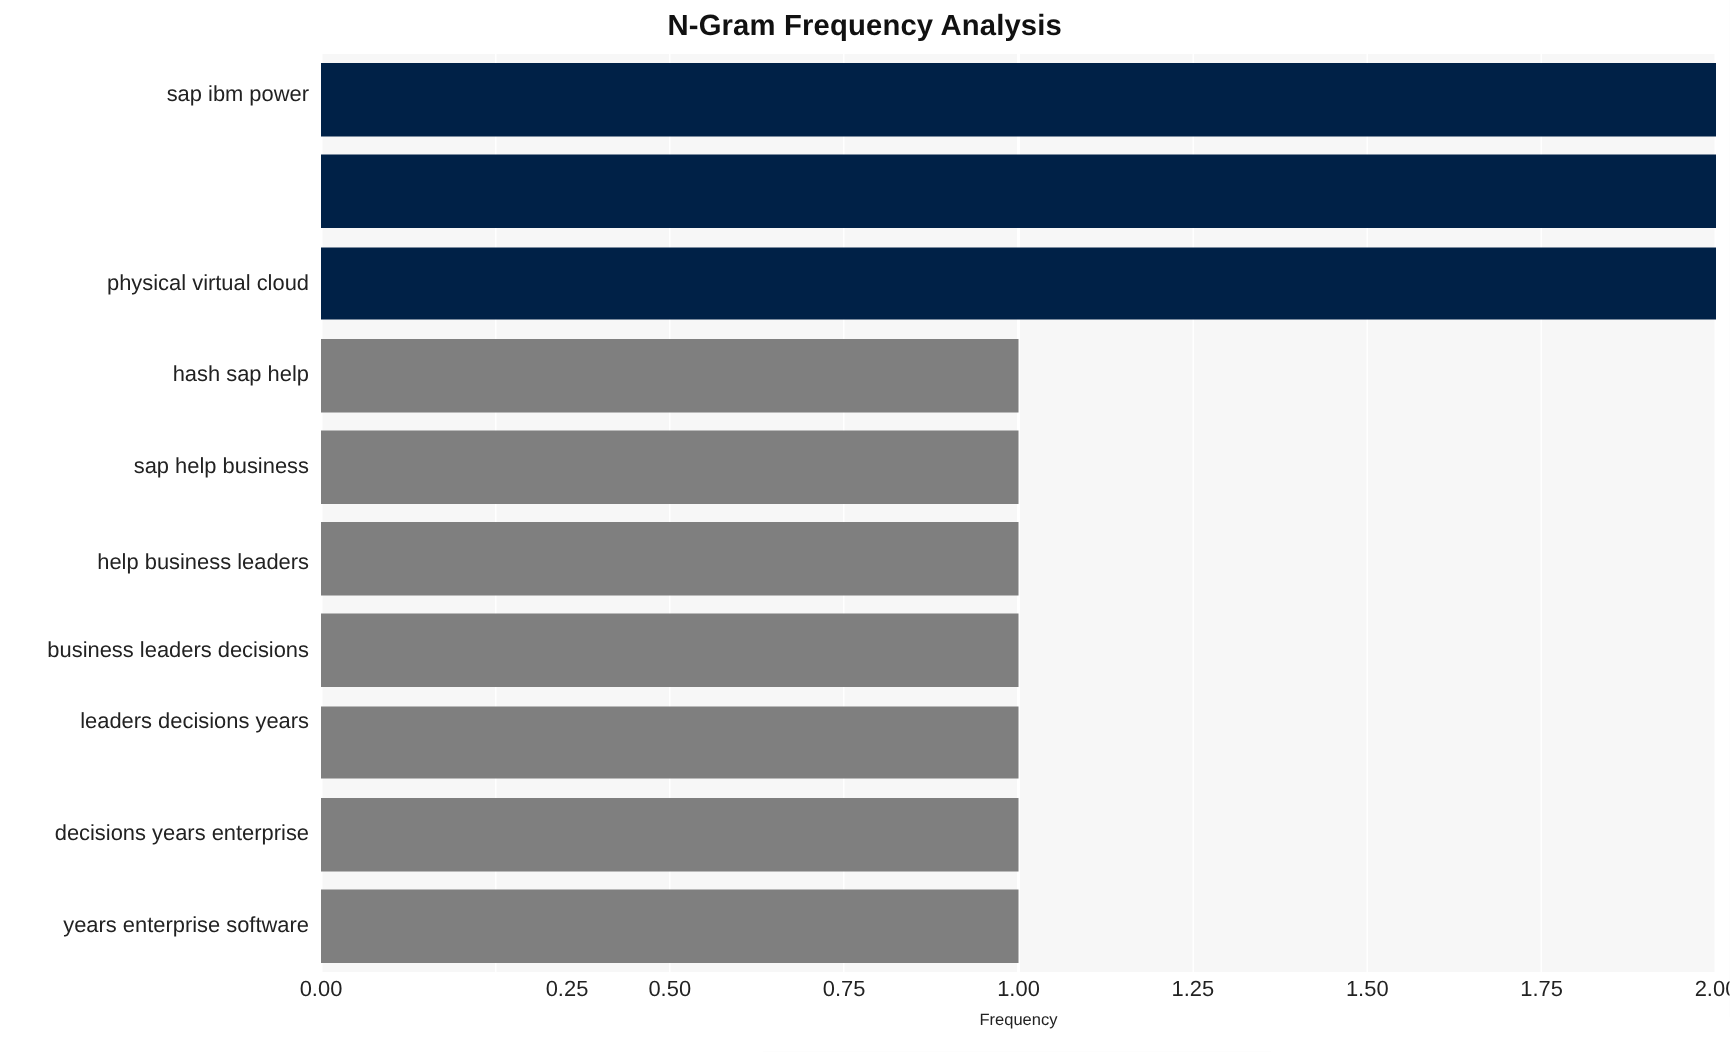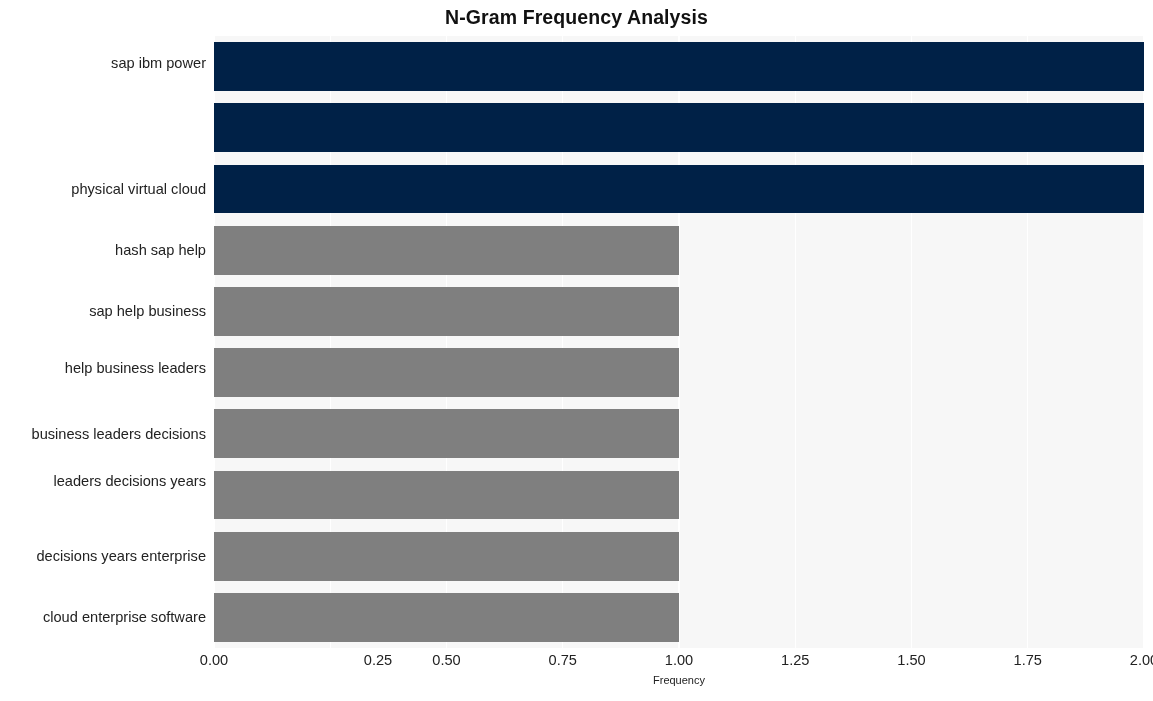--- a/index.html
+++ b/index.html
@@ -170,25 +170,25 @@
           <div class="bar" title="years enterprise software: 1" style="width: 465px; background: rgb(127, 127, 127);"></div>
         </div>
       </div>
   </div>
 
   <div id="y-tick-labels">
       <div class="y-tick-label" style="top: 27px;">sap ibm power</div>
       <div class="y-tick-label" style="top: 153px;">physical virtual cloud</div>
       <div class="y-tick-label" style="top: 214.2px;">hash sap help</div>
       <div class="y-tick-label" style="top: 275.4px;">sap help business</div>
-      <div class="y-tick-label" style="top: 332px;">help business leaders</div>
+      <div class="y-tick-label" style="top: 339px;">help business leaders</div>
       <div class="y-tick-label" style="top: 397.8px;">business leaders decisions</div>
       <div class="y-tick-label" style="top: 445px; padding-left: 24px;">leaders decisions years</div>
       <div class="y-tick-label" style="top: 520.2px;">decisions years enterprise</div>
-      <div class="y-tick-label" style="top: 581.4px;">cloud enterprise software</div>
+      <div class="y-tick-label" style="top: 581.4px;">years enterprise software</div>
     </div>
 
   <div id="x-tick-labels">
       <div class="x-tick-label" style="left: 0px;">0.00</div>
       <div class="x-tick-label" style="left: 120px; margin-left: 44px;">0.25</div>
       <div class="x-tick-label" style="left: 232.5px; text-align: center;">0.50</div>
       <div class="x-tick-label" style="left: 348.75px;">0.75</div>
       <div class="x-tick-label" style="left: 465px;">1.00</div>
       <div class="x-tick-label" style="left: 581.25px;">1.25</div>
       <div class="x-tick-label" style="left: 697.5px;">1.50</div>

